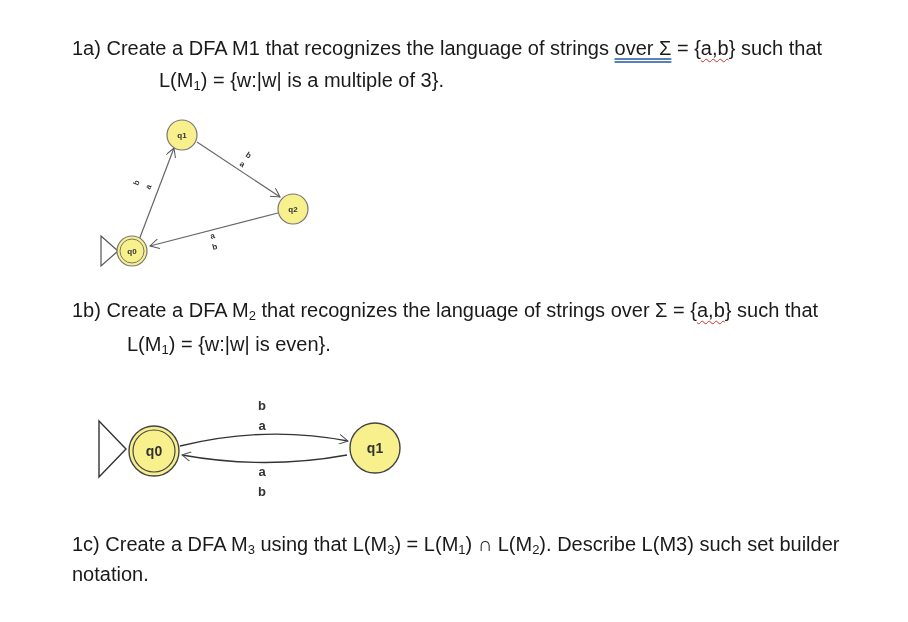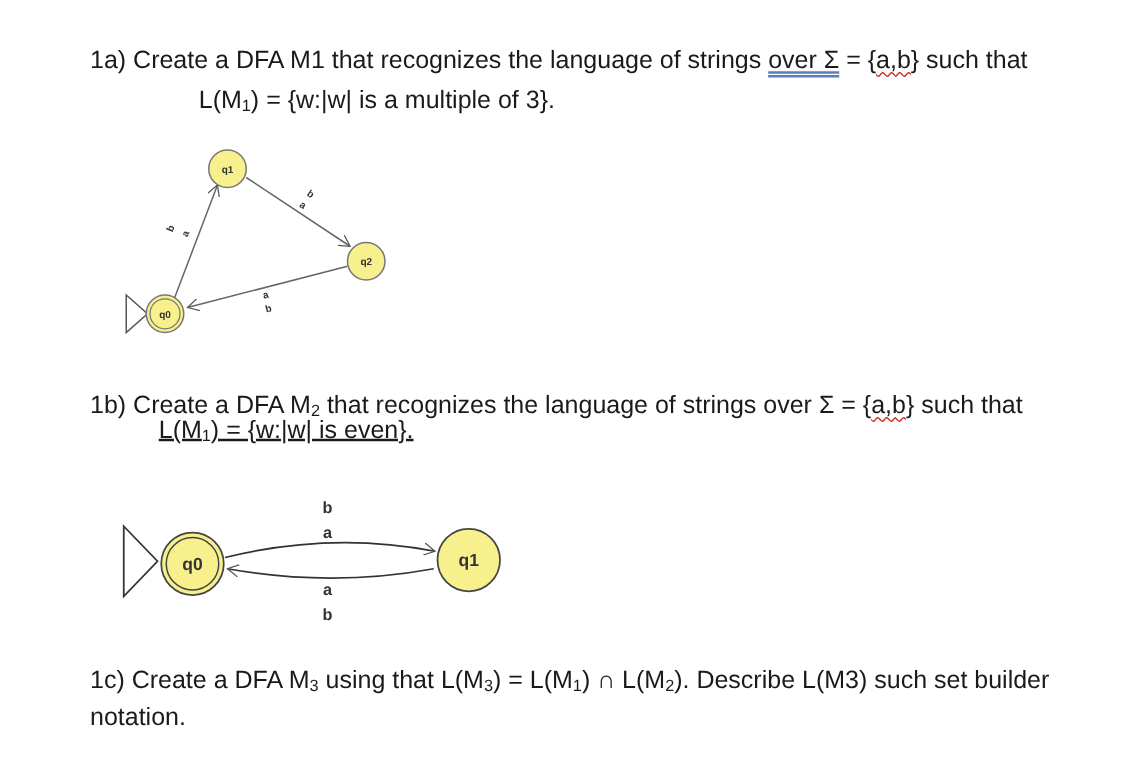--- a/index.html
+++ b/index.html
@@ -69,23 +69,23 @@
       <circle cx="154" cy="451" r="21" fill="#f7f08c" stroke="#444" stroke-width="1.2"></circle>
       <text x="154" y="456" font-size="14" text-anchor="middle">q0</text>
     </g>
     <g>
       <circle cx="375" cy="448" r="25" fill="#f7f08c" stroke="#444" stroke-width="1.4"></circle>
       <text x="375" y="453" font-size="14" text-anchor="middle">q1</text>
     </g>
   </g>
 </svg>
 
-<div class="line" style="left:72px; top:312px;">
+<div class="line" style="left:72px; top:298px;">
   <span>1b) Create a DFA M</span><span class="sub">2</span><span> that recognizes the language of strings over Σ = {</span><span class="u-red">a,b</span><span>} such that</span>
 </div>
-<div class="line" style="left:127px; top:332px;text-decoration:underline;">
+<div class="line" style="left:127px; top:332px;">
   <span>L(M</span><span class="sub">1</span><span>) = {w:|w| is even}.</span>
 </div>
 
 <div class="line" style="left:72px; top:532px;">
   <span>1c) Create a DFA M</span><span class="sub">3</span><span> using that L(M</span><span class="sub">3</span><span>) = L(M</span><span class="sub">1</span><span>) ∩ L(M</span><span class="sub">2</span><span>). Describe L(M3) such set builder</span>
 </div>
 <div class="line" style="left:72px; top:562px;">notation.</div>
 
 </body></html>

